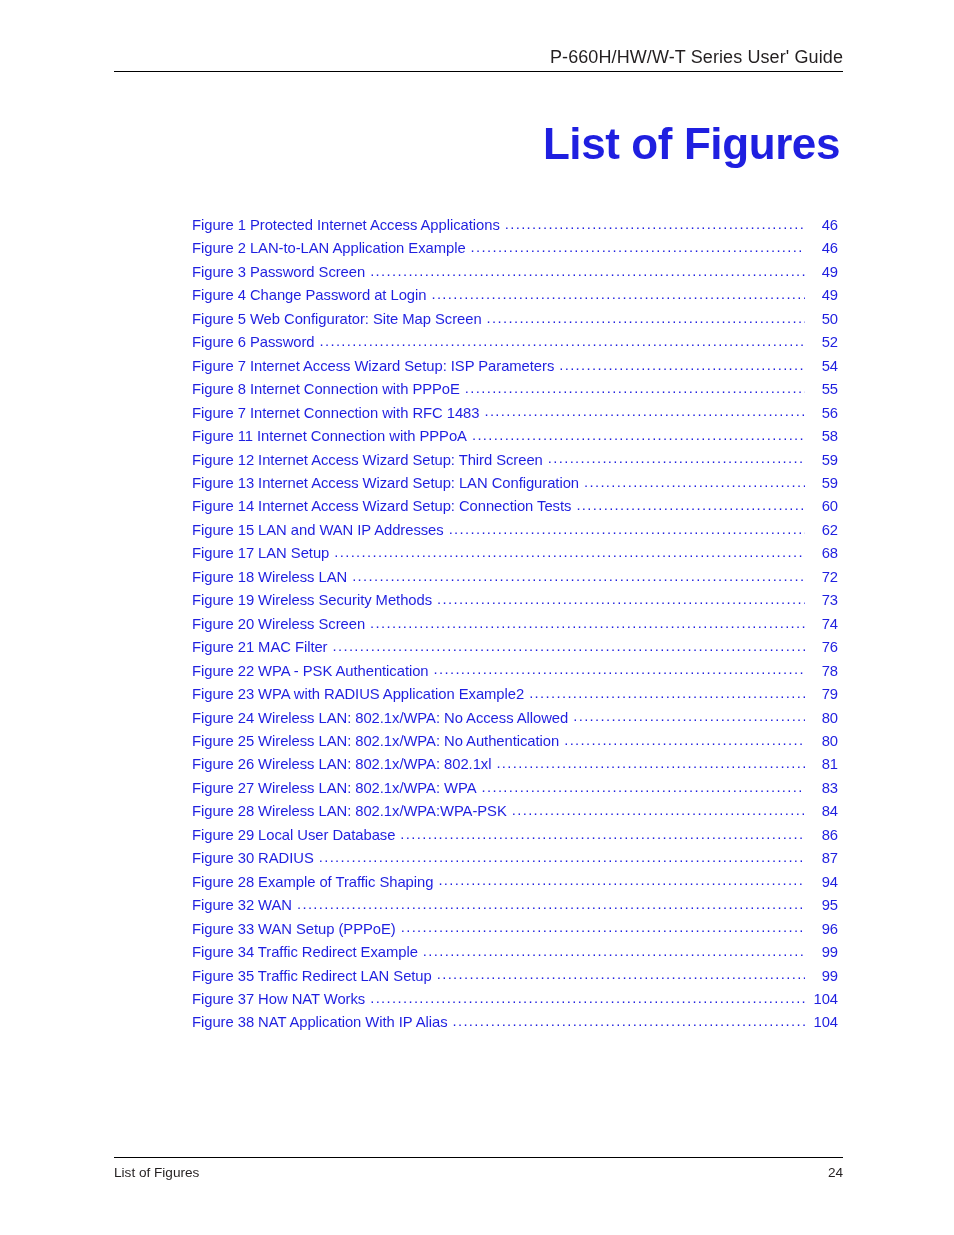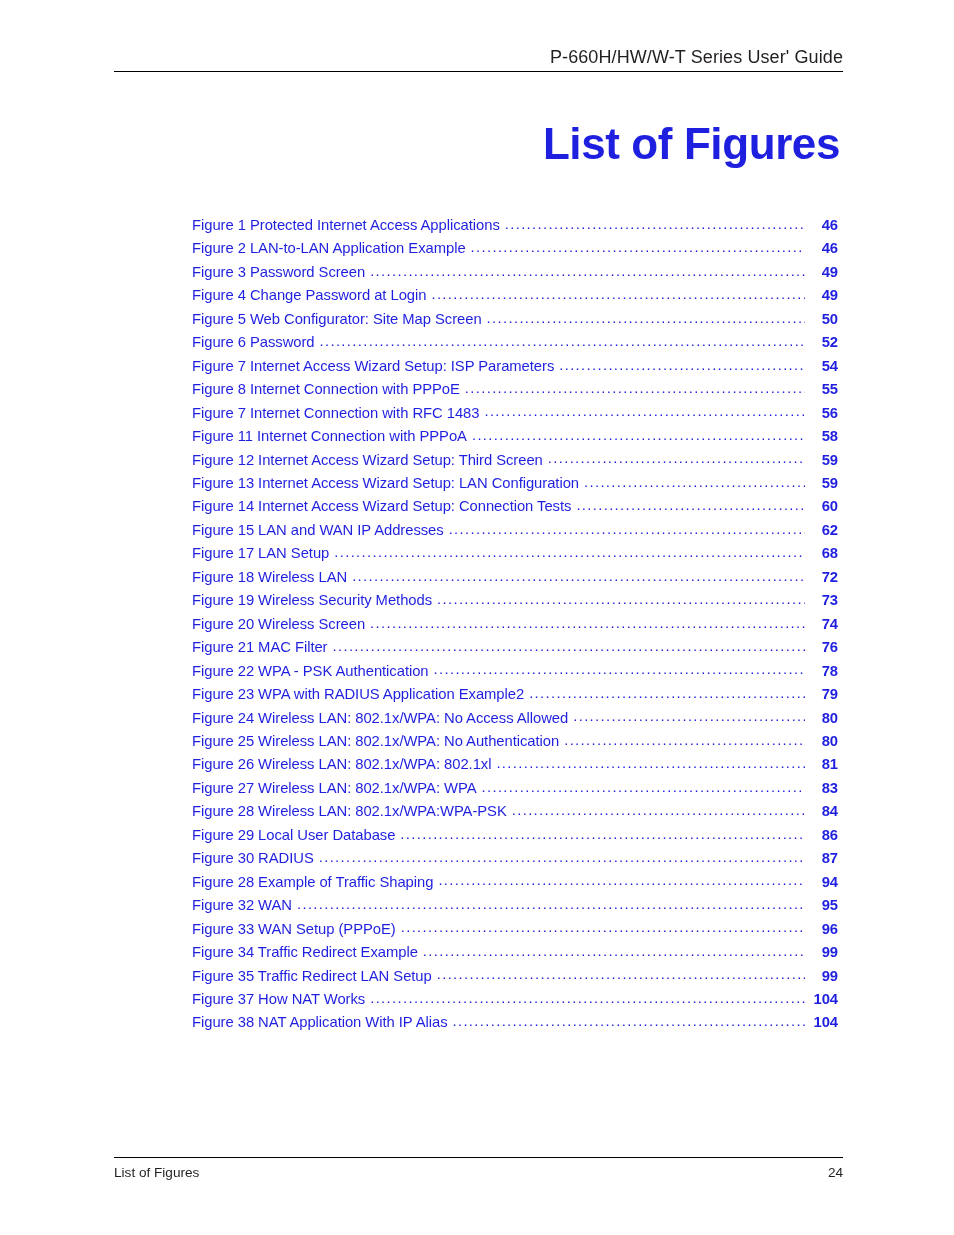--- a/index.html
+++ b/index.html
@@ -92,21 +92,20 @@
     font-size: 14.8px;
     letter-spacing: 1.35px;
     color: #1f1fe0;
     white-space: nowrap;
   }
   .toc-page {
     flex: 0 0 auto;
     width: 30px;
     text-align: right;
     letter-spacing: -0.1px;
-    font-weight: bold;
   }
 
   
   .footer {
     position: absolute;
     left: 114px;
     top: 1157px;
     width: 729px;
     border-top: 1.6px solid #000000;
     box-sizing: border-box;

